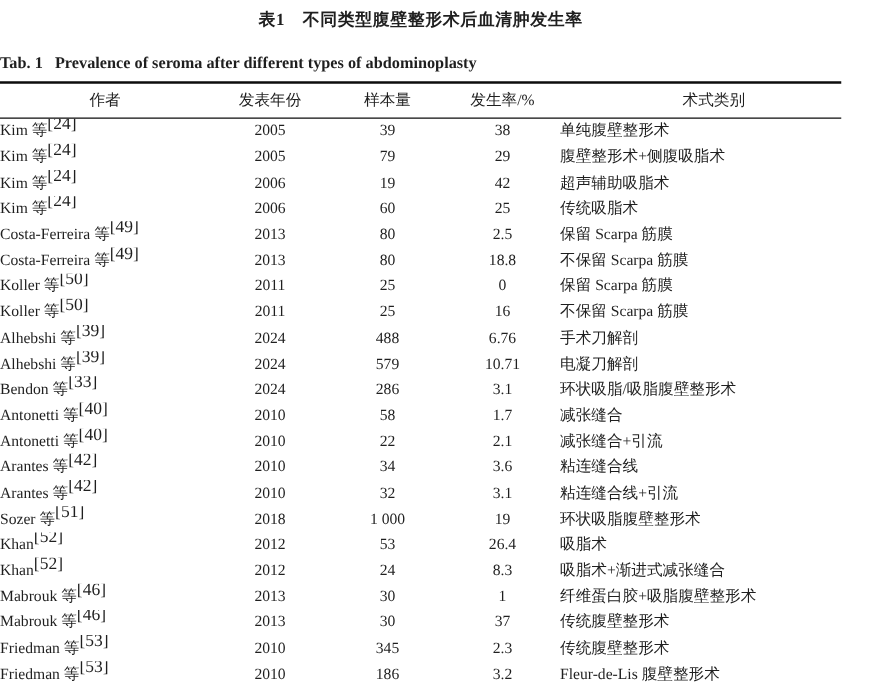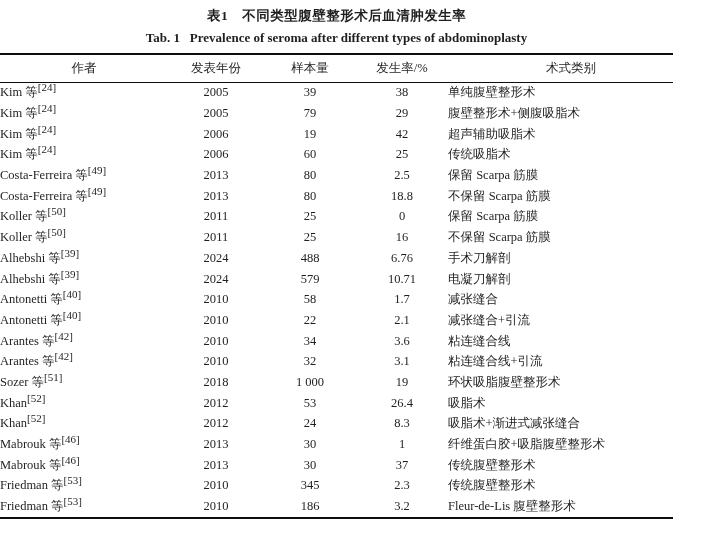--- a/index.html
+++ b/index.html
@@ -13,22 +13,21 @@
   }
   .title-cn{
     padding-top:7px;
     text-align:center;
     font-weight:bold;
     font-size:13.5px;
     letter-spacing:0.5px;
     white-space:pre;
   }
   .title-en{
-    margin-top:5px;
-    text-align:center;
+    margin-top:17px;
     font-weight:bold;
     font-size:13px;
     white-space:pre;
   }
   table.seroma{
     width:694px;
     margin:7px auto 0 auto;
     border-collapse:collapse;
     table-layout:fixed;
     border-top:2.5px solid #0d0d0d;
@@ -52,21 +51,21 @@
     height:20.7px;
     padding:0;
     vertical-align:middle;
     white-space:nowrap;
     overflow:hidden;
   }
   td.c-author{text-align:left;padding-left:4px;}
   td.c-num{text-align:center;}
   td.c-type{text-align:left;}
   sup.ref{
-    font-size:11px;
+    font-size:14px;
     line-height:0;
     vertical-align:super;
     letter-spacing:0;
   }
 </style>
 </head>
 <body>
 
 <div class="page">
 
@@ -164,20 +163,27 @@
     </tr>
 
     <tr>
       <td class="c-author"><span class="author-name">Alhebshi 等</span><sup class="ref">[39]</sup></td>
       <td class="c-num">2024</td>
       <td class="c-num">579</td>
       <td class="c-num">10.71</td>
       <td class="c-type">电凝刀解剖</td>
     </tr>
 
+    <tr>
+      <td class="c-author"><span class="author-name">Bendon 等</span><sup class="ref">[33]</sup></td>
+      <td class="c-num">2024</td>
+      <td class="c-num">286</td>
+      <td class="c-num">3.1</td>
+      <td class="c-type">环状吸脂/吸脂腹壁整形术</td>
+    </tr>
 
     <tr>
       <td class="c-author"><span class="author-name">Antonetti 等</span><sup class="ref">[40]</sup></td>
       <td class="c-num">2010</td>
       <td class="c-num">58</td>
       <td class="c-num">1.7</td>
       <td class="c-type">减张缝合</td>
     </tr>
 
     <tr>

